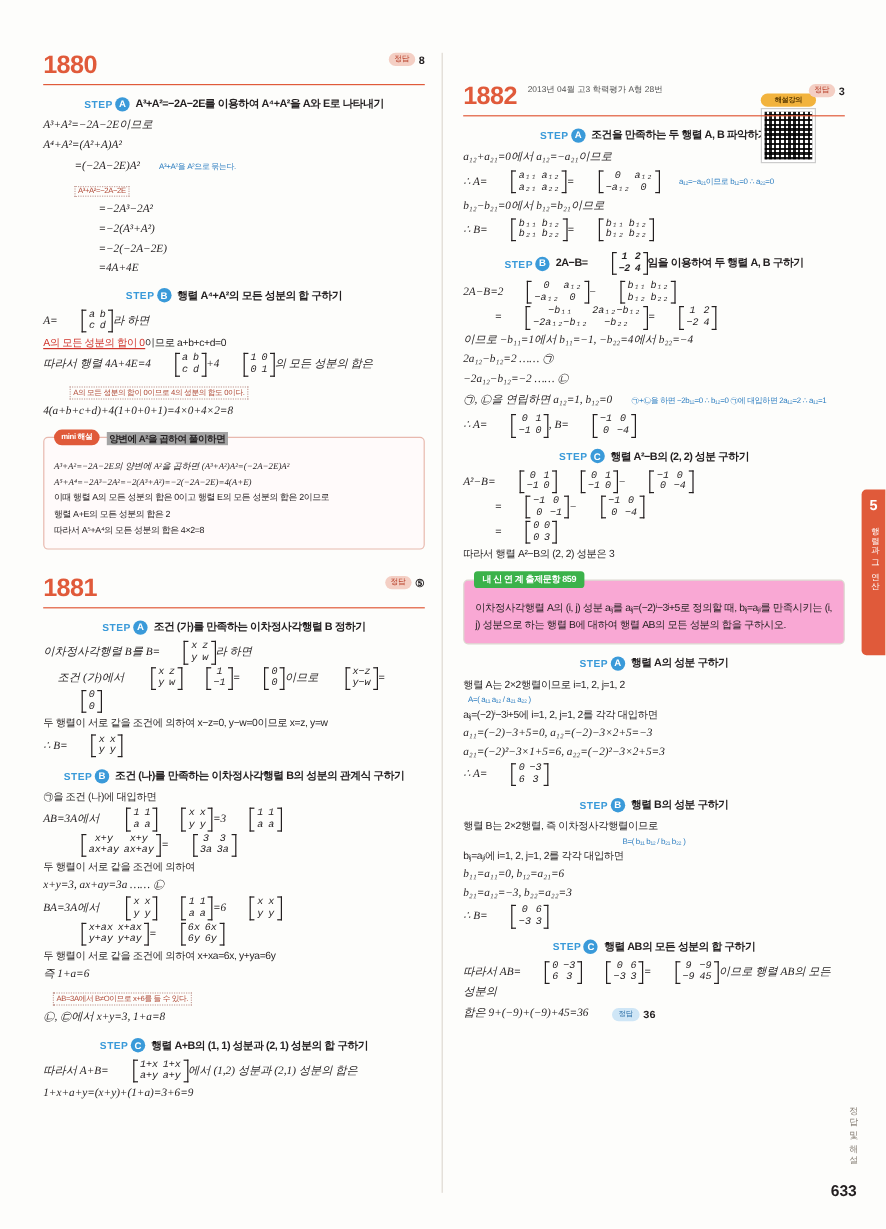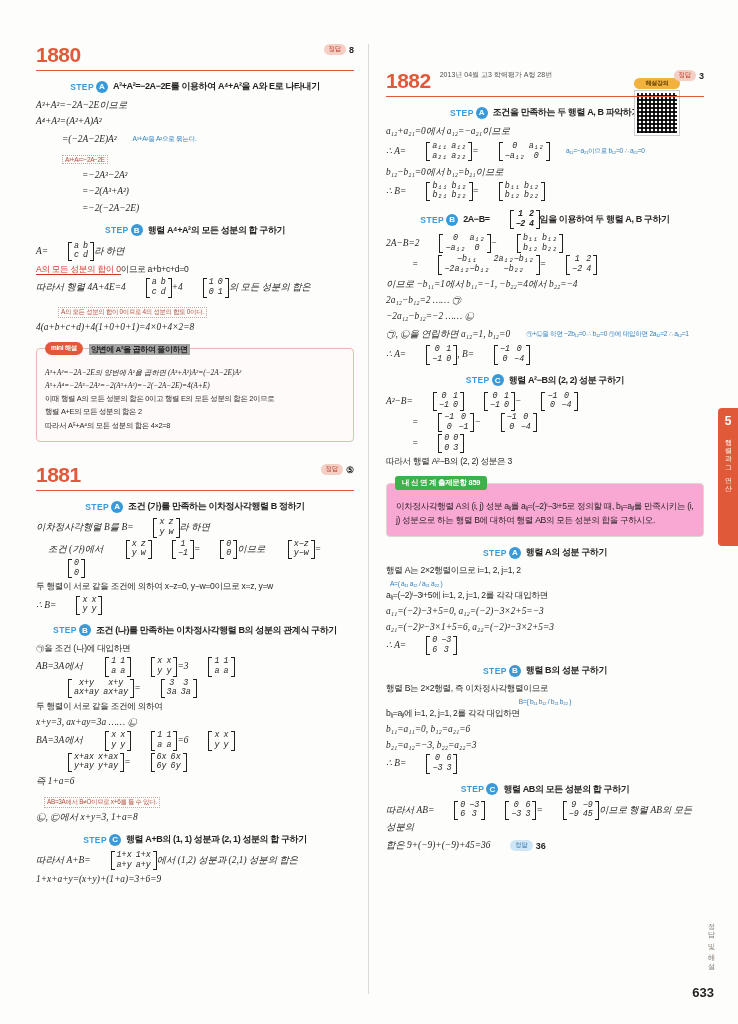--- a/index.html
+++ b/index.html
@@ -240,20 +240,21 @@
       repeating-linear-gradient(0deg,#222 0 2px,transparent 2px 4px),
       repeating-linear-gradient(90deg,#222 0 2px,#fff 2px 4px);
     background-blend-mode:multiply;
     border:2px solid #fff;
     outline:1px solid #ccc;
   }
 
   .ans-pill{
     display:inline-flex;align-items:flex-end;gap:3px;
     margin-left:4px;
+    font-family:Liberation Mono, monospace;
   }
   .ans-pill .lbl{
     background:#cfe6f6;color:#2a6ea6;
     border-radius:7px;padding:1px 5px;font-size:6.2px;
   }
   .ans-pill .val{font-size:9px;font-weight:bold;}
 
   .flex-line{display:flex;align-items:center;gap:16px;flex-wrap:wrap;}
 </style>
 </head>
@@ -286,20 +287,21 @@
       <div class="math">A³+A²=−2A−2E이므로</div>
       <div class="math">A⁴+A²=(A²+A)A²</div>
       <div class="flex-line">
         <span class="math indent2">=(−2A−2E)A²</span>
         <span class="note-blue">A³+A²을 A²으로 묶는다.</span>
       </div>
       <div class="dotbox" style="margin-left:26px">A³+A²=−2A−2E</div>
       <div class="math indent3">=−2A³−2A²</div>
       <div class="math indent3">=−2(A³+A²)</div>
       <div class="math indent3">=−2(−2A−2E)</div>
+      <div class="math indent3">=4A+4E</div>
 
       <div class="step">
         <span class="step-badge">
           <span class="step-word">STEP</span>
           <span class="step-letter">B</span>
         </span>
         <span class="step-title">행렬 A⁴+A²의 모든 성분의 합 구하기</span>
       </div>
 
       <div class="math">
@@ -542,20 +544,21 @@
             <span class="bar"></span>
             <span class="cells c2">
               <span>6x</span>
               <span>6x</span>
               <span>6y</span>
               <span>6y</span>
             </span>
             <span class="bar r"></span>
           </span>
       </div>
+      <div class="txt">두 행렬이 서로 같을 조건에 의하여 x+xa=6x, y+ya=6y</div>
       <div class="math">즉 1+a=6</div>
       <div class="dotbox" style="margin-left:8px">AB=3A에서 B≠O이므로 x+6를 들 수 있다.</div>
       <div class="math">㉡, ㉢에서 x+y=3, 1+a=8</div>
 
       <div class="step">
         <span class="step-badge">
           <span class="step-word">STEP</span>
           <span class="step-letter c">C</span>
         </span>
         <span class="step-title">행렬 A+B의 (1, 1) 성분과 (2, 1) 성분의 합 구하기</span>

